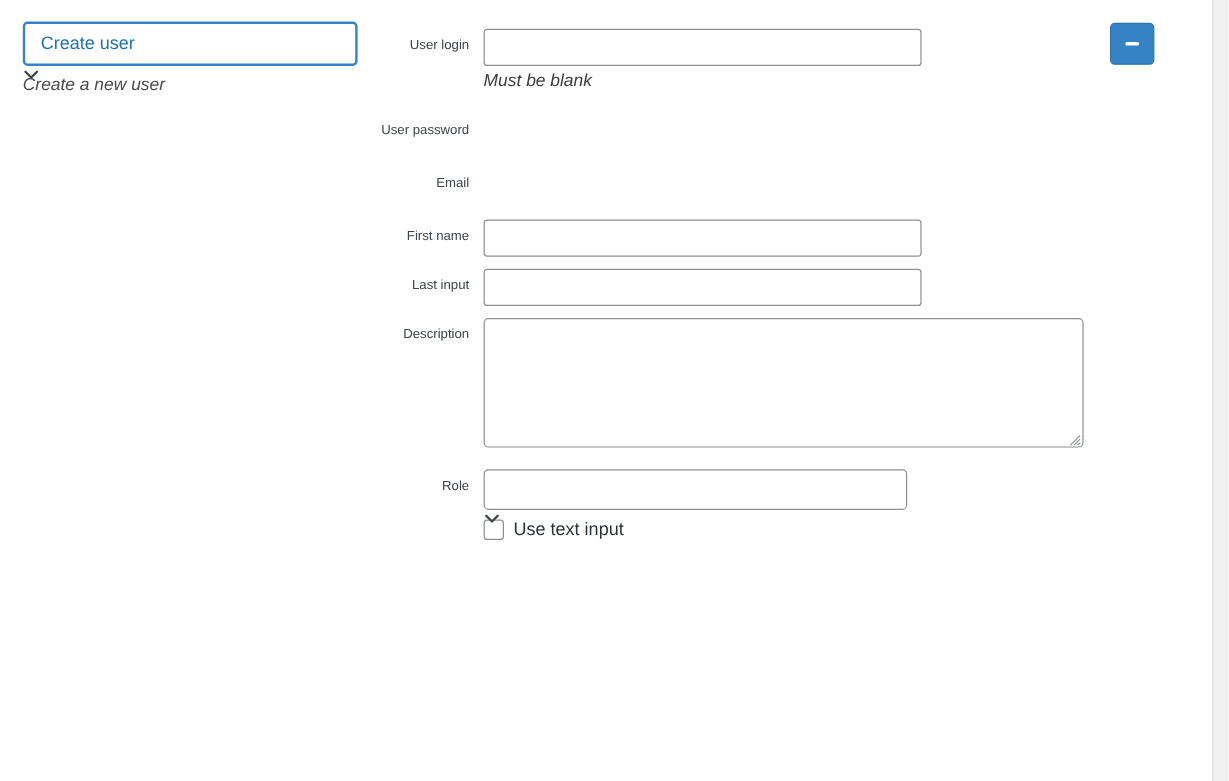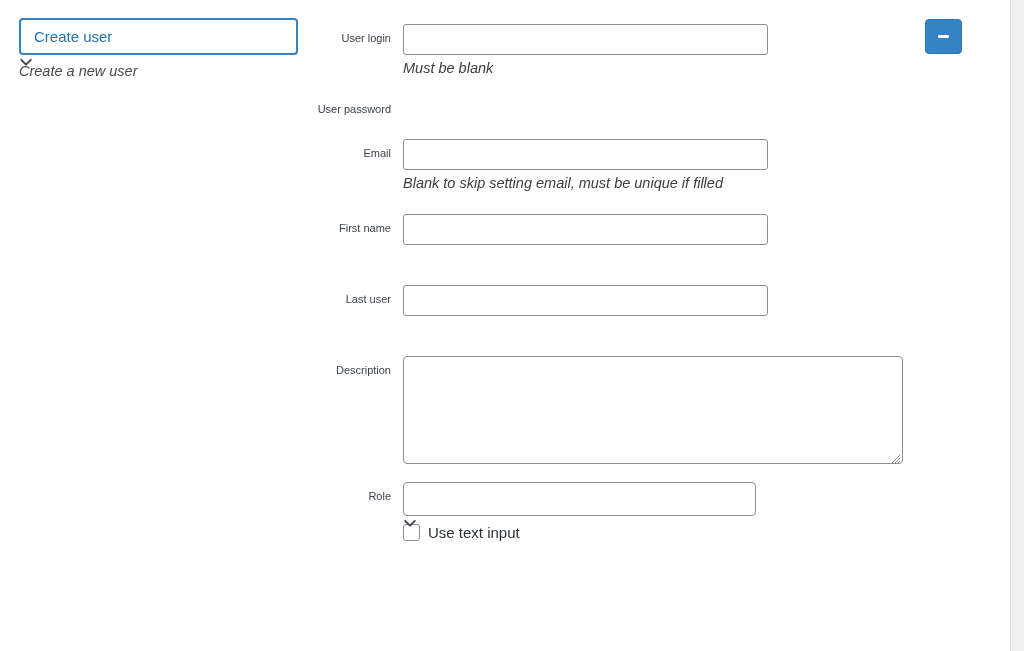--- a/index.html
+++ b/index.html
@@ -196,21 +196,21 @@
     resize: none;
   }
   .resize-grip {
     position: absolute;
     right: 2px; bottom: 2px;
     width: 12px; height: 12px;
     pointer-events: none;
   }
 
   .row-gap-lg { margin-bottom: 22px; }
-  .row-gap-xl { margin-bottom: 40px; }
+  .row-gap-xl { margin-bottom: 10px; }
 </style>
 </head>
 <body>
 
 <div id="page-root">
 
   <div id="action-column">
     <div class="action-select-wrap">
       <div class="action-select">Create user</div>
       <span class="chev">
@@ -235,35 +235,31 @@
         <div class="field-hint">Must be blank</div>
       </div>
     </div>
 
     <div class="field-row row-gap-lg">
       <div class="field-label label-left">User password</div>
     </div>
 
     <div class="field-row row-gap-lg">
       <div class="field-label">Email</div>
-      <div class="field-control">
-        <input class="text-input" type="text" value="" style="">
-        <div class="field-hint">Blank to skip setting email, must be unique if filled</div>
-      </div>
     </div>
 
     <div class="field-row row-gap-xl">
       <div class="field-label">First name</div>
       <div class="field-control">
         <input class="text-input" type="text" value="" style="">
       </div>
     </div>
 
     <div class="field-row row-gap-xl">
-      <div class="field-label">Last user</div>
+      <div class="field-label">Last input</div>
       <div class="field-control">
         <input class="text-input" type="text" value="" style="">
       </div>
     </div>
 
 
     <div class="field-row">
       <div class="field-label">Description</div>
       <div class="field-control">
         <div class="textarea-wrap">

